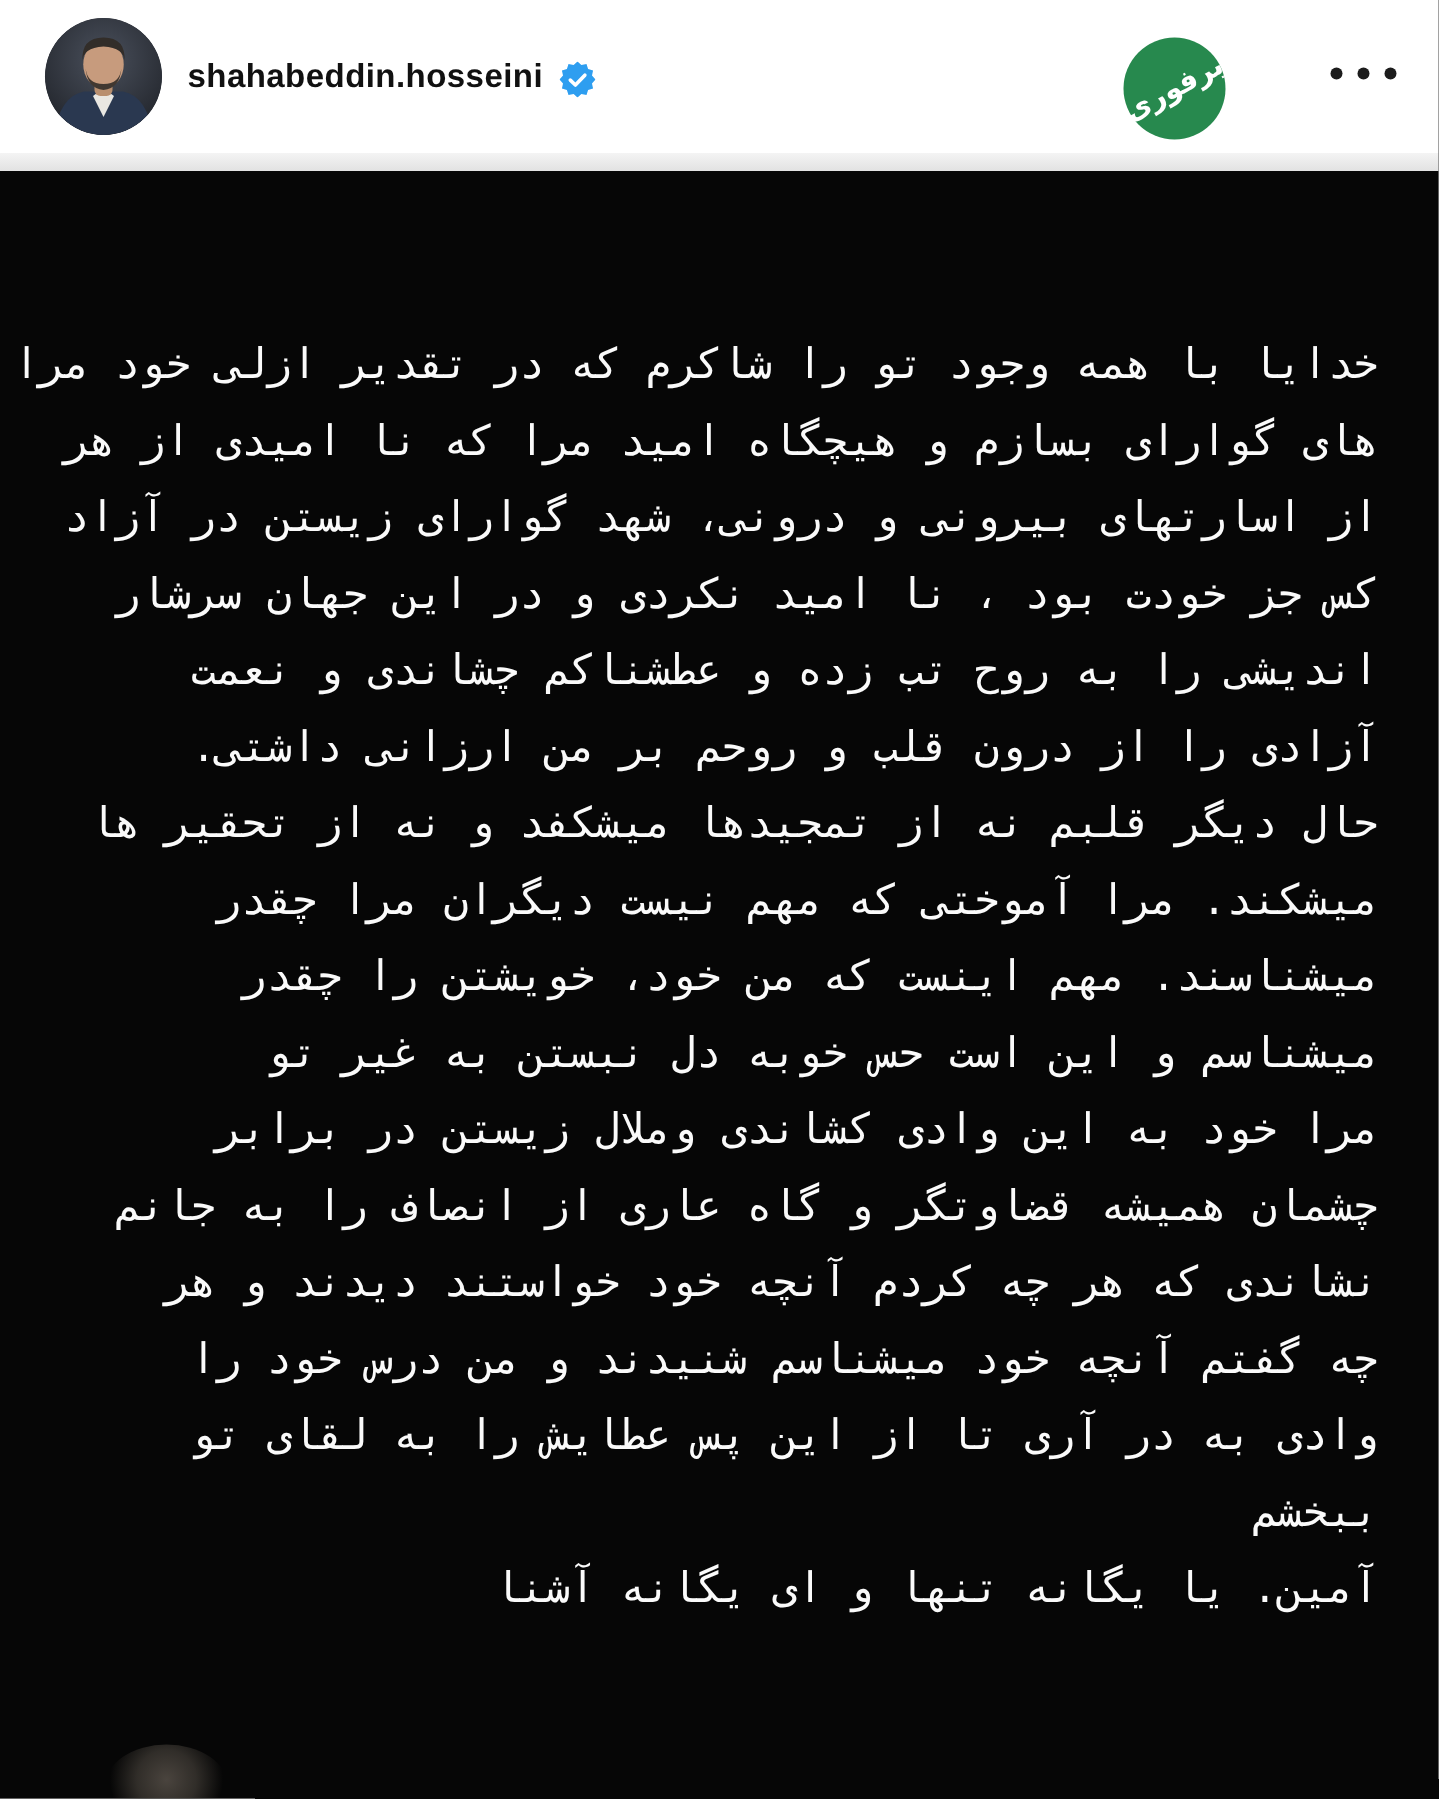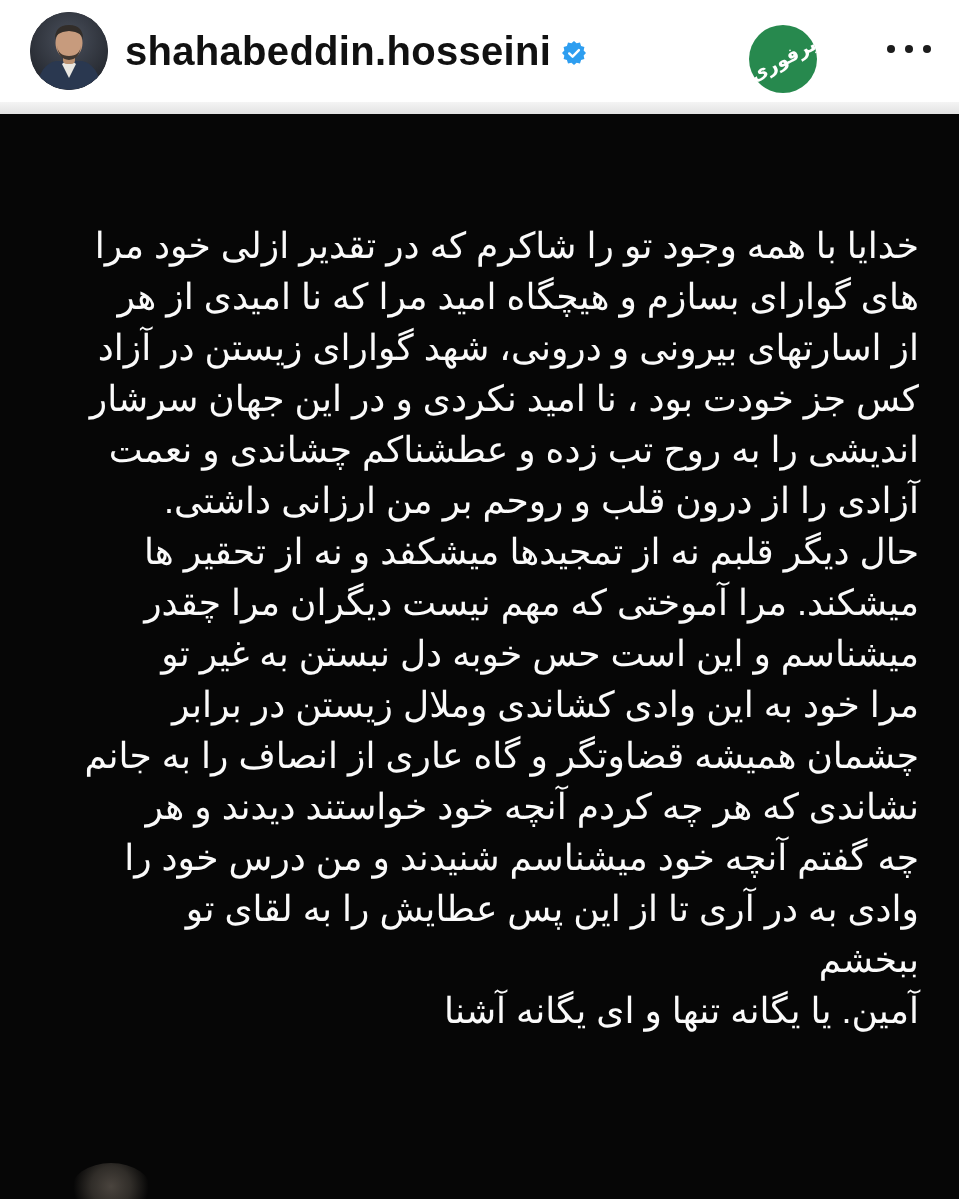--- a/index.html
+++ b/index.html
@@ -15,21 +15,21 @@
     display:flex;align-items:center;box-sizing:border-box;padding-left:30px;
   }
   .header-sep{height:12px;background:linear-gradient(#f4f4f4,#e2e2e2);}
   .avatar{
     width:78px;height:78px;border-radius:50%;overflow:hidden;flex:0 0 auto;
     margin-right:17px;background:#2b2f37;
   }
   .avatar svg{display:block;}
   .username-row{display:flex;align-items:center;gap:11px;}
   .username{
-    font-size:40px;font-weight:700;color:#111111;letter-spacing:.3px;
+    font-size:22px;font-weight:700;color:#111111;letter-spacing:.3px;
     font-family:"Liberation Sans",sans-serif;
   }
   .verified{width:24px;height:24px;display:inline-block;transform:translateY(2px);}
   .watermark{
     position:absolute;left:749px;top:25px;width:68px;height:68px;border-radius:50%;
     display:flex;align-items:center;justify-content:center;
   }
   .watermark-inner{
     transform:rotate(-28deg);color:#ffffff;font-weight:700;font-size:19px;
     font-family:"DejaVu Sans",sans-serif;direction:rtl;line-height:1;
@@ -39,22 +39,22 @@
   }
   .more .dot{width:8px;height:8px;border-radius:50%;background:#1c1c1c;}
 
   
   .post-image{
     position:relative;width:959px;height:1085px;background:#060606;overflow:hidden;
   }
   .image-text{
     position:absolute;top:106px;left:0;right:0;padding:0 40px;
     direction:rtl;text-align:right;
-    color:#fafafa;font-size:36px;line-height:51px;
-    font-family:Liberation Sans, sans-serif;
+    color:#fafafa;font-size:28px;line-height:51px;
+    font-family:Liberation Mono, monospace;
   }
   .image-text .line{white-space:nowrap;}
   .faint-head{
     position:absolute;left:70px;bottom:-20px;width:82px;height:56px;border-radius:50%;
     background:radial-gradient(circle at 50% 42%, #564f48 0%, #38342f 38%, rgba(6,6,6,0) 72%);
     opacity:.85;
   }
 </style>
 </head>
 <body>
@@ -118,20 +118,21 @@
   <div class="post-image">
     <div class="image-text">
       <div class="line">خدایا با همه وجود تو را شاکرم که در تقدیر ازلی خود مرا</div>
       <div class="line">های گوارای بسازم و هیچگاه امید مرا که نا امیدی از هر</div>
       <div class="line">از اسارتهای بیرونی و درونی، شهد گوارای زیستن در آزاد</div>
       <div class="line">کس جز خودت بود ، نا امید نکردی و در این جهان سرشار</div>
       <div class="line">اندیشی را به روح تب زده و عطشناکم چشاندی و نعمت</div>
       <div class="line">آزادی را از درون قلب و روحم بر من ارزانی داشتی.</div>
       <div class="line">حال دیگر قلبم نه از تمجیدها میشکفد و نه از تحقیر ها</div>
       <div class="line">میشکند. مرا آموختی که مهم نیست دیگران مرا چقدر</div>
+      <div class="line">میشناسند. مهم اینست که من خود، خویشتن را چقدر</div>
       <div class="line">میشناسم و این است حس خوبه دل نبستن به غیر تو</div>
       <div class="line">مرا خود به این وادی کشاندی وملال زیستن در برابر</div>
       <div class="line">چشمان همیشه قضاوتگر و گاه عاری از انصاف را به جانم</div>
       <div class="line">نشاندی که هر چه کردم آنچه خود خواستند دیدند و هر</div>
       <div class="line">چه گفتم آنچه خود میشناسم شنیدند و من درس خود را</div>
       <div class="line">وادی به در آری تا از این پس عطایش را به لقای تو</div>
       <div class="line">ببخشم</div>
       <div class="line">آمین. یا یگانه تنها و ای یگانه آشنا</div>
     </div>
     <div class="faint-head"></div>

